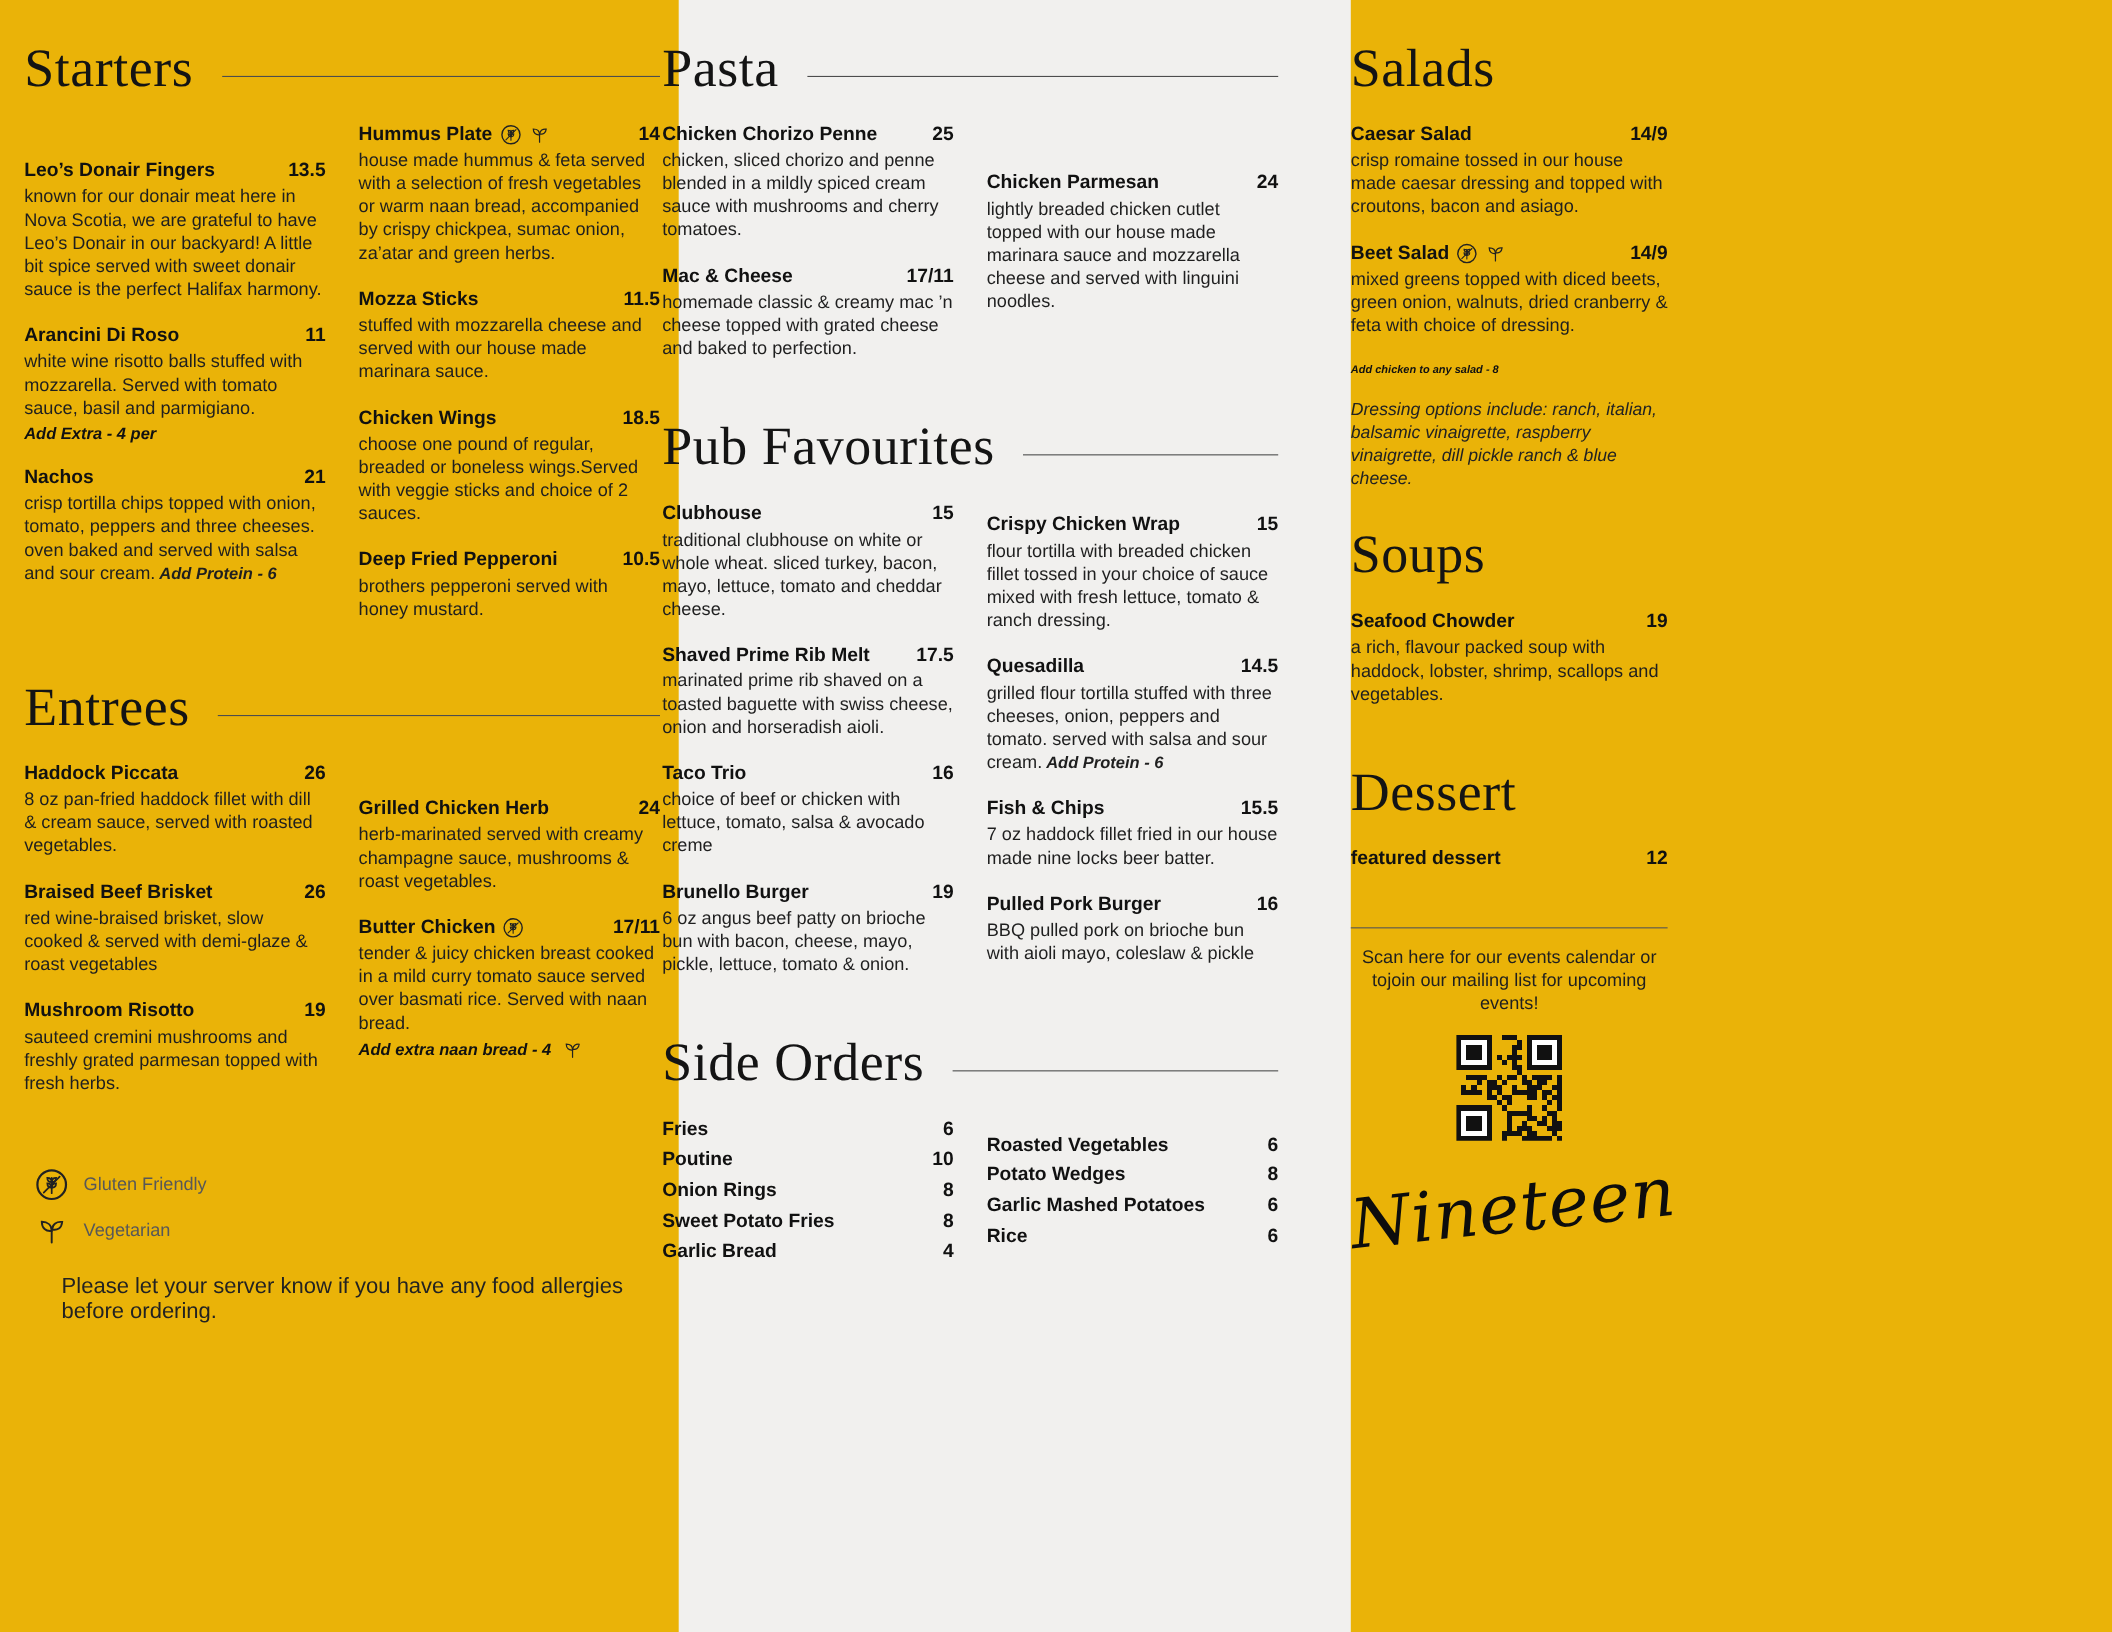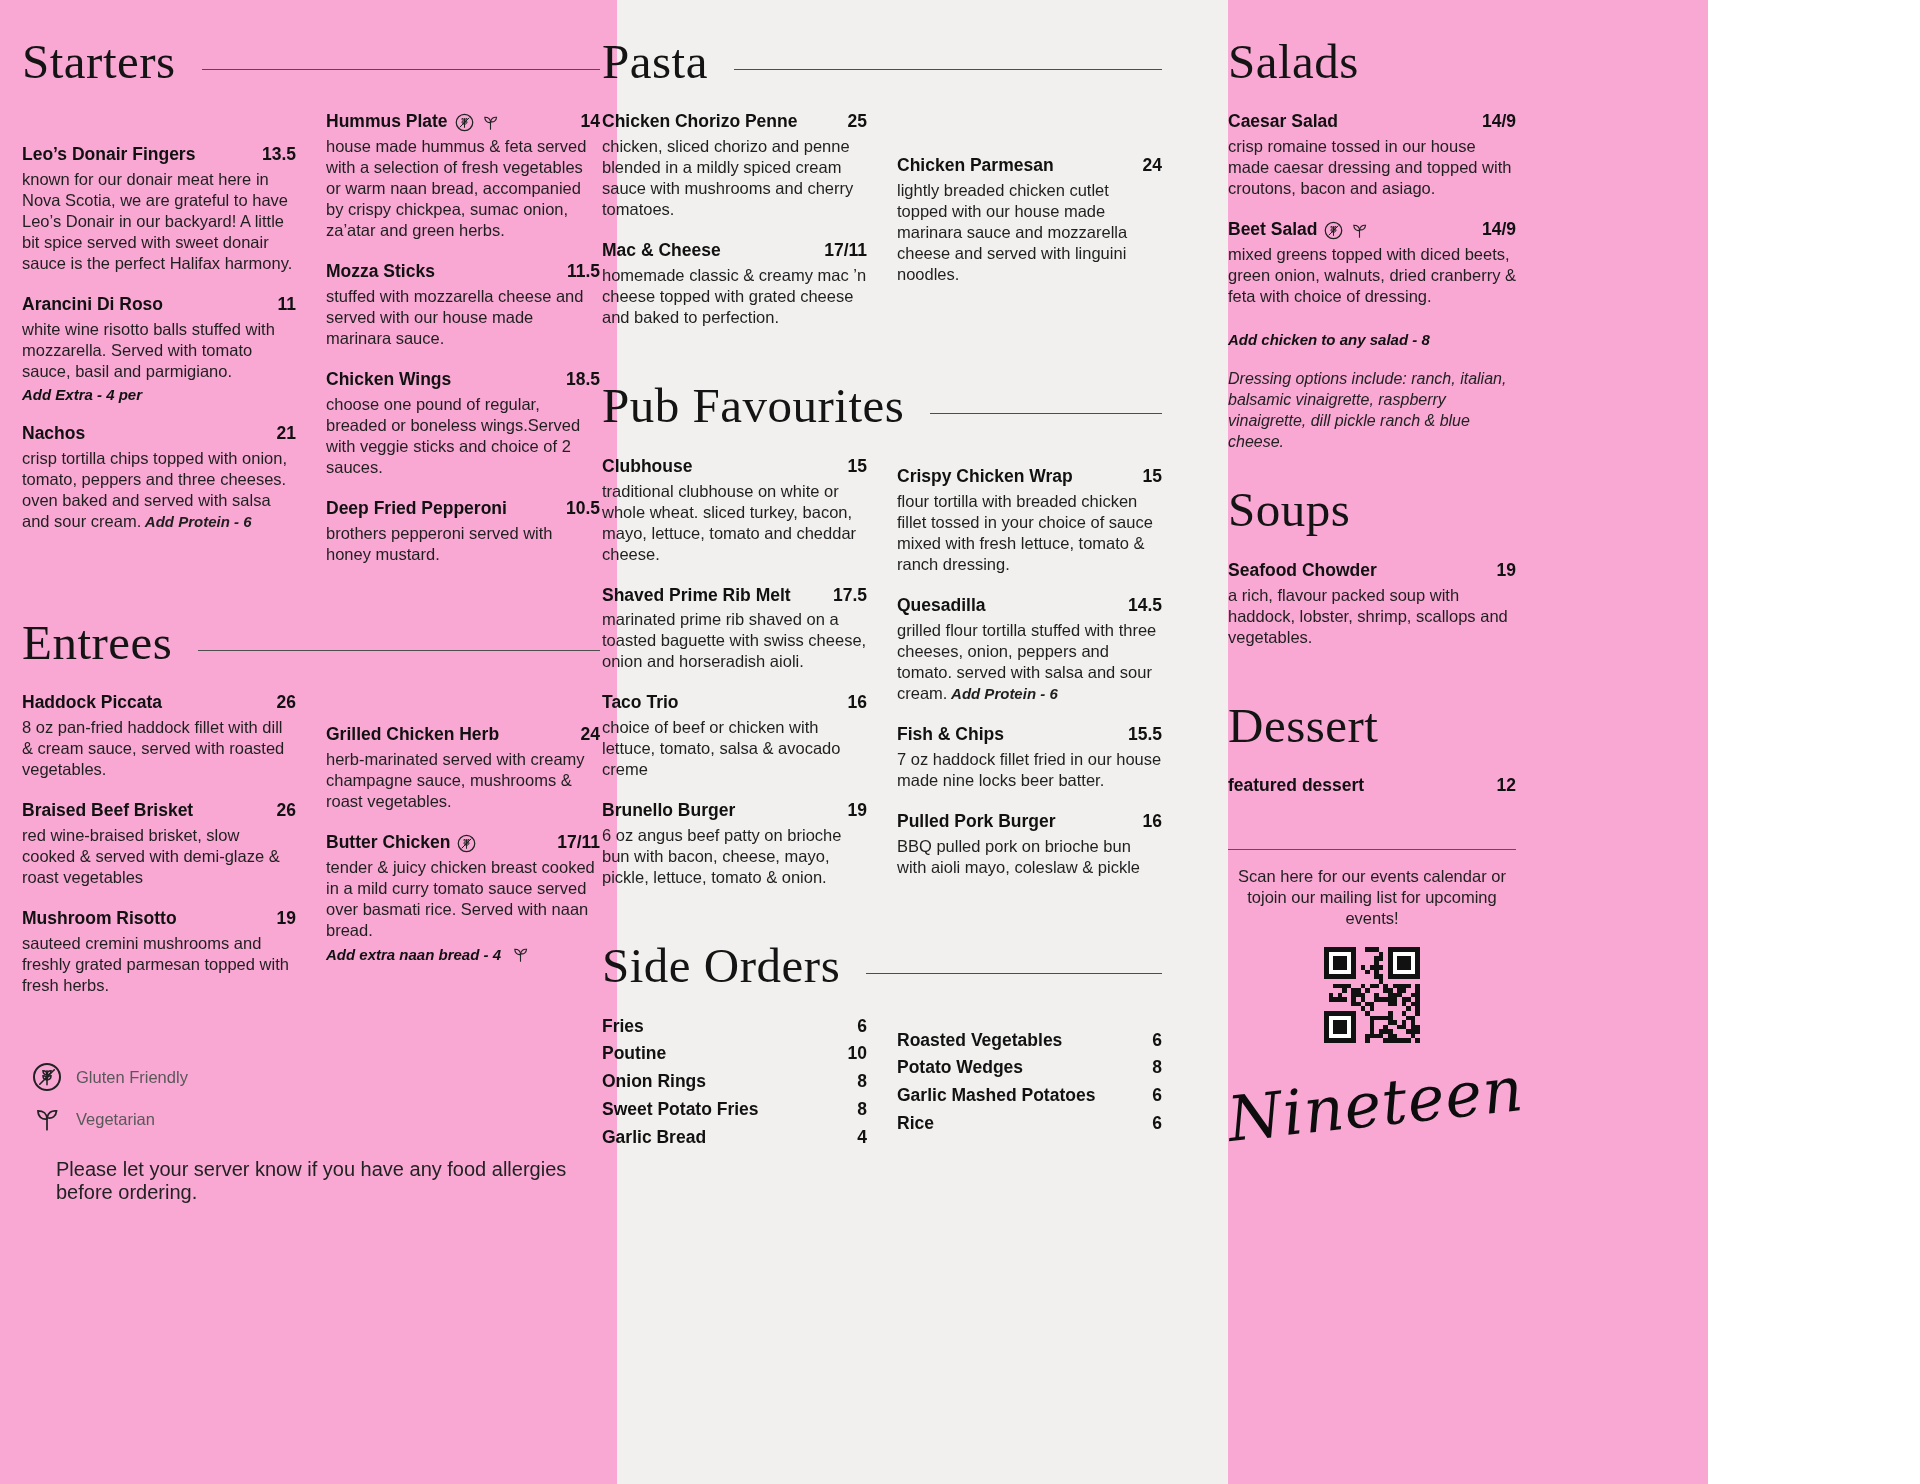--- a/index.html
+++ b/index.html
@@ -1,18 +1,18 @@
 <!DOCTYPE html>
 <html><head>
 <meta charset="utf-8">
 <style>
   * { margin:0; padding:0; box-sizing:border-box; }
   html,body { background:#fff; }
   body { font-family:"Liberation Sans", sans-serif; color:#1b1b1b; }
-  .page { position:relative; width:1708px; height:1484px; background:#f9a8d4; overflow:hidden;padding-left:43px; }
+  .page { position:relative; width:1920px; height:1484px; background:#eab308; overflow:hidden;padding-left:43px; }
   .mid-bg { position:absolute; left:617px; top:0; width:611px; height:1484px; background:#f1f0ee; }
 
   .col { position:absolute; top:36px; }
   .col-left  { left:22px;   width:578px; }
   .col-mid   { left:602px;  width:560px; }
   .col-right { left:1228px; width:288px; }
 
   .section { margin-bottom:32px; }
   .section-head { display:flex; align-items:center; gap:26px; margin-bottom:24px; }
   h2.title { font-family:"Liberation Serif", "DejaVu Serif", serif; font-weight:400;
@@ -33,21 +33,21 @@
 
   .micon { display:inline-flex; align-items:center; }
   .micon svg { display:block; }
 
   .legend { margin-top:46px; }
   .legend-row { display:flex; align-items:center; gap:14px; margin-bottom:12px; padding-left:10px; }
   .licon svg { display:block; }
   .legend-label { font-size:16.5px; color:#585858; }
   .allergy-note { margin-top:24px; padding-left:34px; font-size:20px; color:#222; }
 
-  .salad-note-bold { font-weight:700; font-style:italic; font-size:15px; margin:4px 0 20px; color:#111; }
+  .salad-note-bold { font-weight:700; font-style:italic; font-size:10px; margin:4px 0 20px; color:#111; }
   .salad-note-italic { font-style:italic; font-size:16px; line-height:21px; color:#222; margin-bottom:6px; }
 
   .events-divider { border-top:1.5px solid #555; margin:10px 0 16px; }
   .events-text { text-align:center; font-size:16.5px; line-height:21px; color:#1f1f1f; }
   .qr { width:96px; height:96px; margin:18px auto 0; }
   .qr svg { width:100%; height:100%; }
 
   .signature { margin-top:40px; font-family:"DejaVu Serif", serif; font-style:italic;
                font-size:62px; color:#0d0d0d; transform:rotate(-6deg); transform-origin:left center;
                white-space:nowrap; letter-spacing:1px; }

